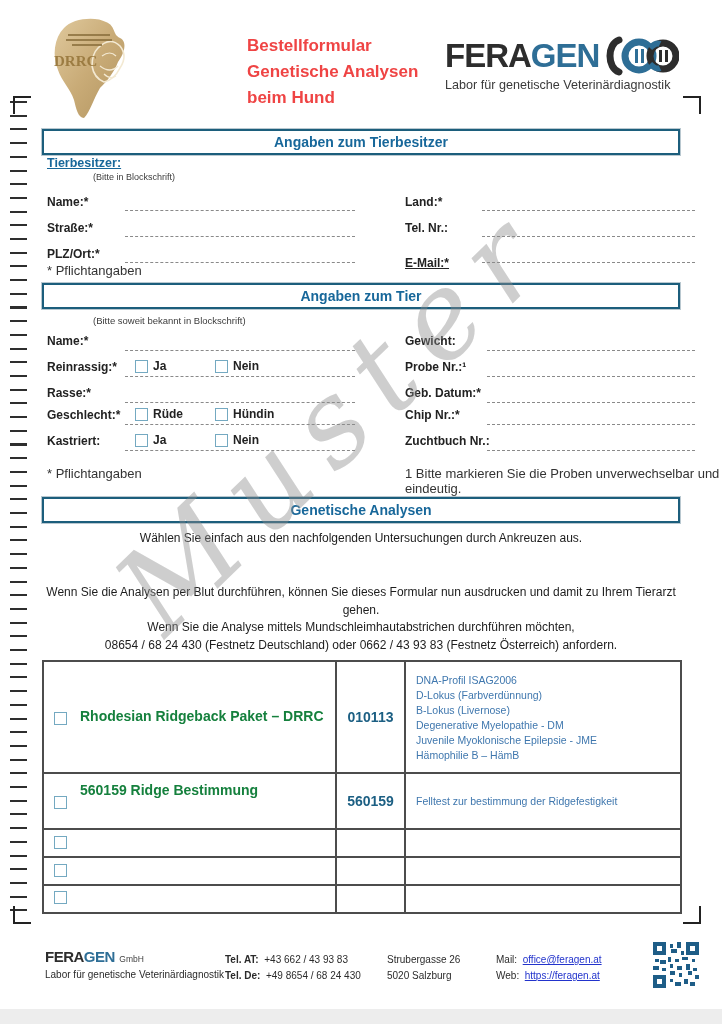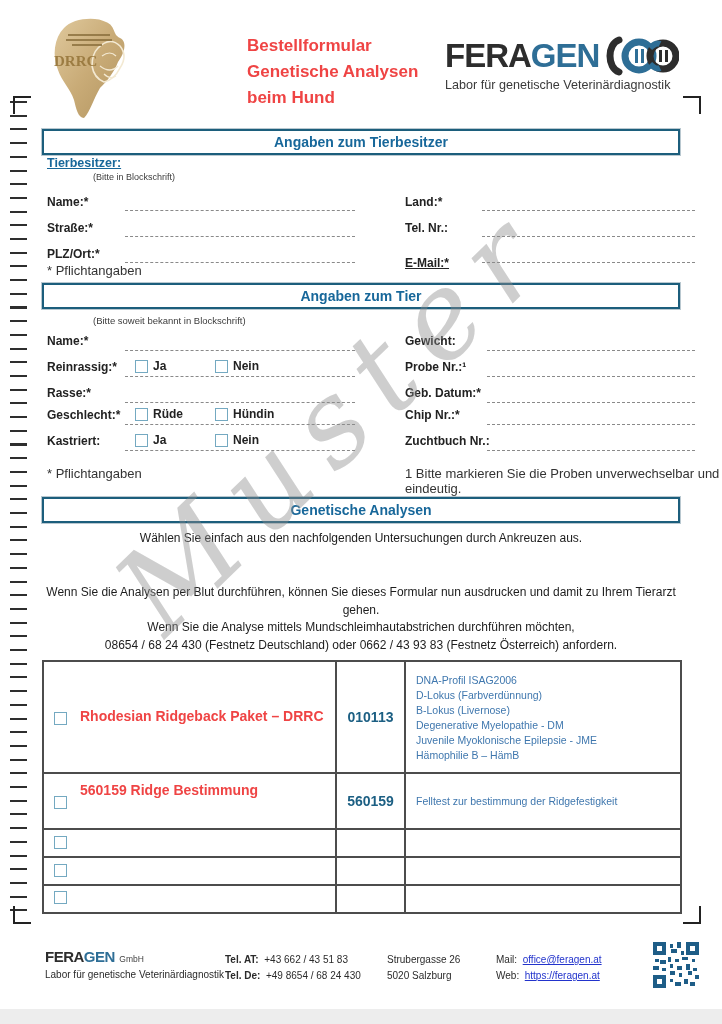--- a/index.html
+++ b/index.html
@@ -37,21 +37,21 @@
   .fnote{font-size:13px;color:#333;}
 
   .para{left:42px;width:638px;text-align:center;font-size:12px;color:#1d1d1d;line-height:17.5px;}
   .link{color:#2233cc;text-decoration:underline;}
 
   
   #atable{left:42px;top:660px;width:636px;height:250px;border:2px solid #4c4c4c;}
   .vline{position:absolute;top:0;bottom:0;width:1.6px;background:#4c4c4c;}
   .trow{position:absolute;left:0;right:0;}
   .rowline{position:absolute;left:0;right:0;height:1.6px;background:#4c4c4c;}
-  .tname{position:absolute;left:36px;font-size:14px;font-weight:bold;color:#ef4444;white-space:nowrap;}
+  .tname{position:absolute;left:36px;font-size:14px;font-weight:bold;color:#15803d;white-space:nowrap;}
   .tcode{position:absolute;left:292px;width:69px;text-align:center;font-size:14px;font-weight:bold;color:#1c5f83;}
   .tdesc{position:absolute;left:372px;right:6px;font-size:10.5px;color:#3f77ae;line-height:15px;}
   .tcb{position:absolute;left:10px;}
 
   
   .foot{font-size:10px;color:#2b2b2b;}
   .flab{font-weight:bold;}
   .flink{color:#2233cc;text-decoration:underline;}
   .botstrip{left:0;top:1009px;width:722px;height:15px;background:#ededed;}
 
@@ -233,21 +233,21 @@
     </div>
   </div>
 
   <div class="abs" style="left:45px;top:948px;">
     <span style="font-size:15px;font-weight:bold;letter-spacing:-0.5px;color:#2d2d2d;">FERA</span><span style="font-size:15px;font-weight:bold;letter-spacing:-0.5px;color:#2e6e96;">GEN</span>
     <span style="font-size:8.5px;color:#444;">GmbH</span>
     <div class="foot" style="margin-top:3px;">Labor für genetische Veterinärdiagnostik</div>
   </div>
 
   <div class="abs foot" style="left:225px;top:952px;line-height:16px;">
-    <div><span class="flab">Tel. AT:</span>&nbsp;&nbsp;<span>+43 662 / 43 51 83</span></div>
+    <div><span class="flab">Tel. AT:</span>&nbsp;&nbsp;<span>+43 662 / 43 93 83</span></div>
     <div><span class="flab">Tel. De:</span>&nbsp;&nbsp;<span>+49 8654 / 68 24 430</span></div>
   </div>
 
   <div class="abs foot" style="left:387px;top:952px;line-height:16px;">
     <div>Strubergasse 26</div>
     <div>5020 Salzburg</div>
   </div>
 
   <div class="abs foot" style="left:496px;top:952px;line-height:16px;">
     <div><span>Mail:</span>&nbsp;&nbsp;<a href="#" class="flink">office@feragen.at</a></div>

